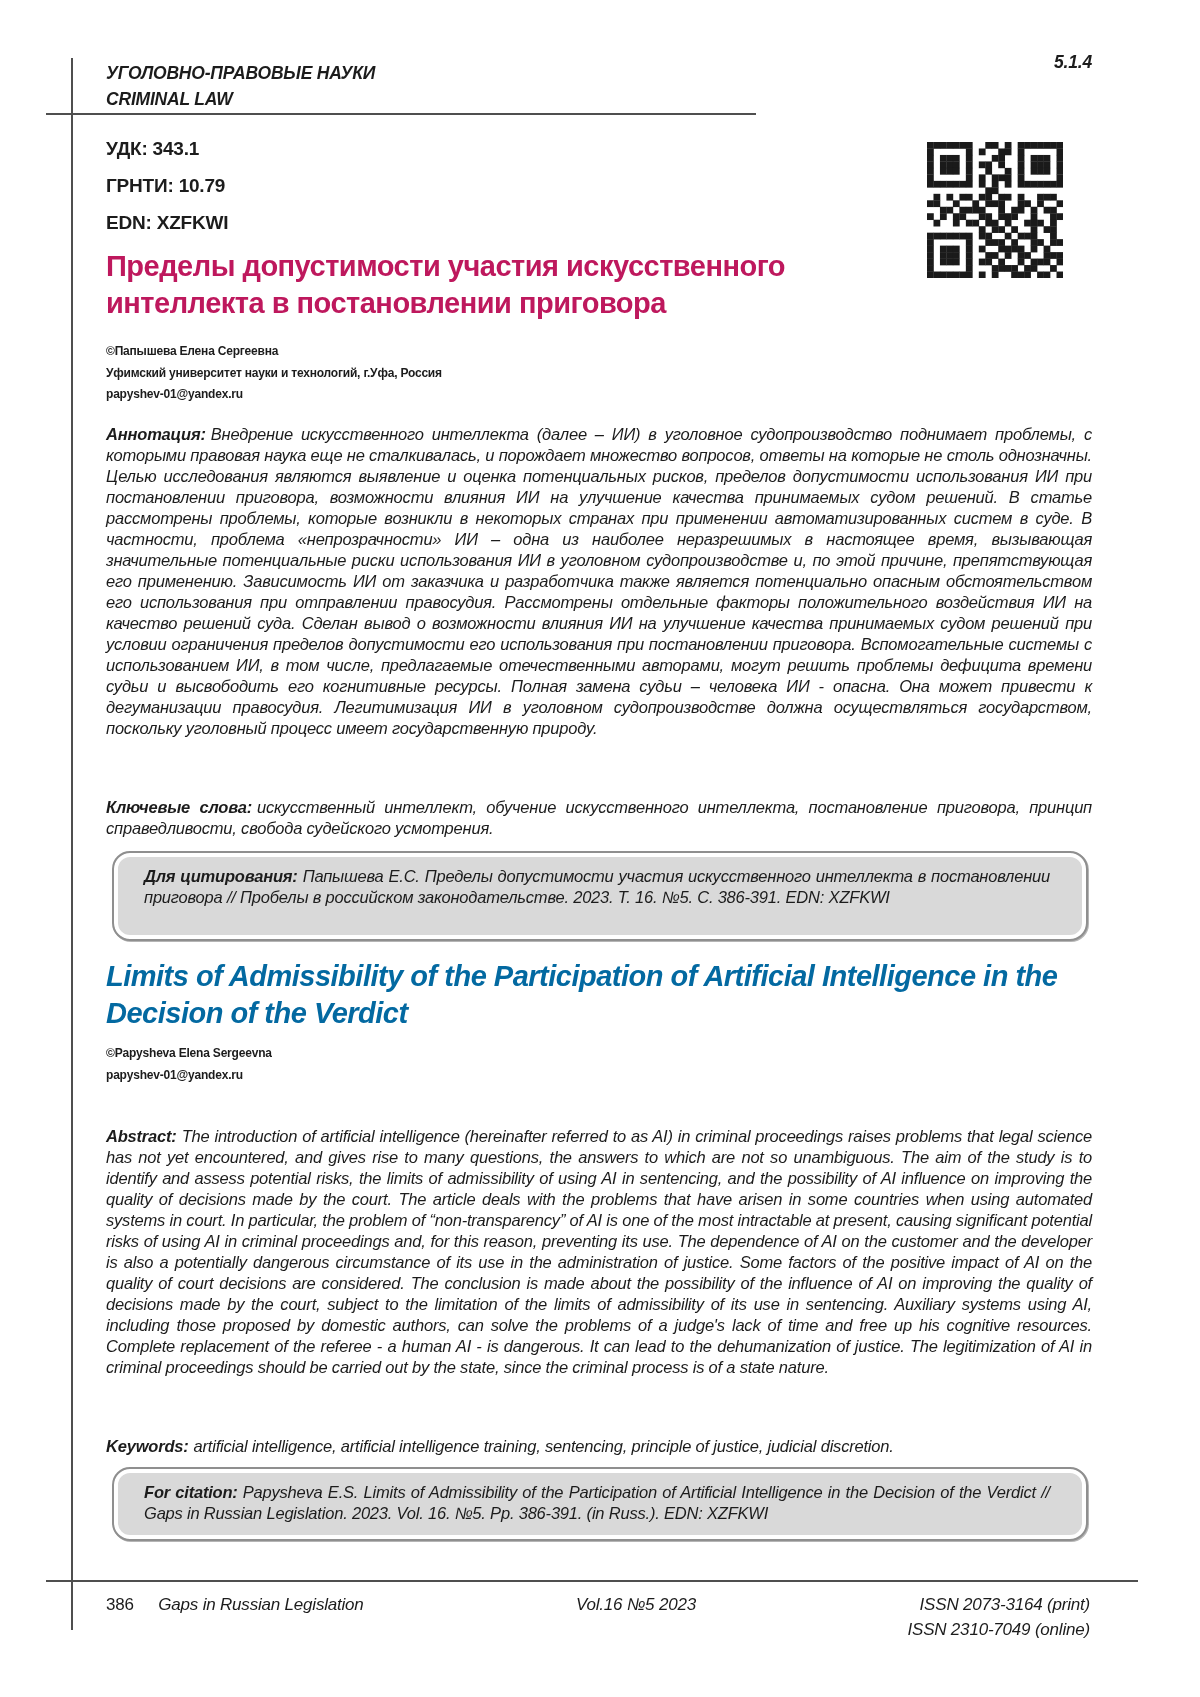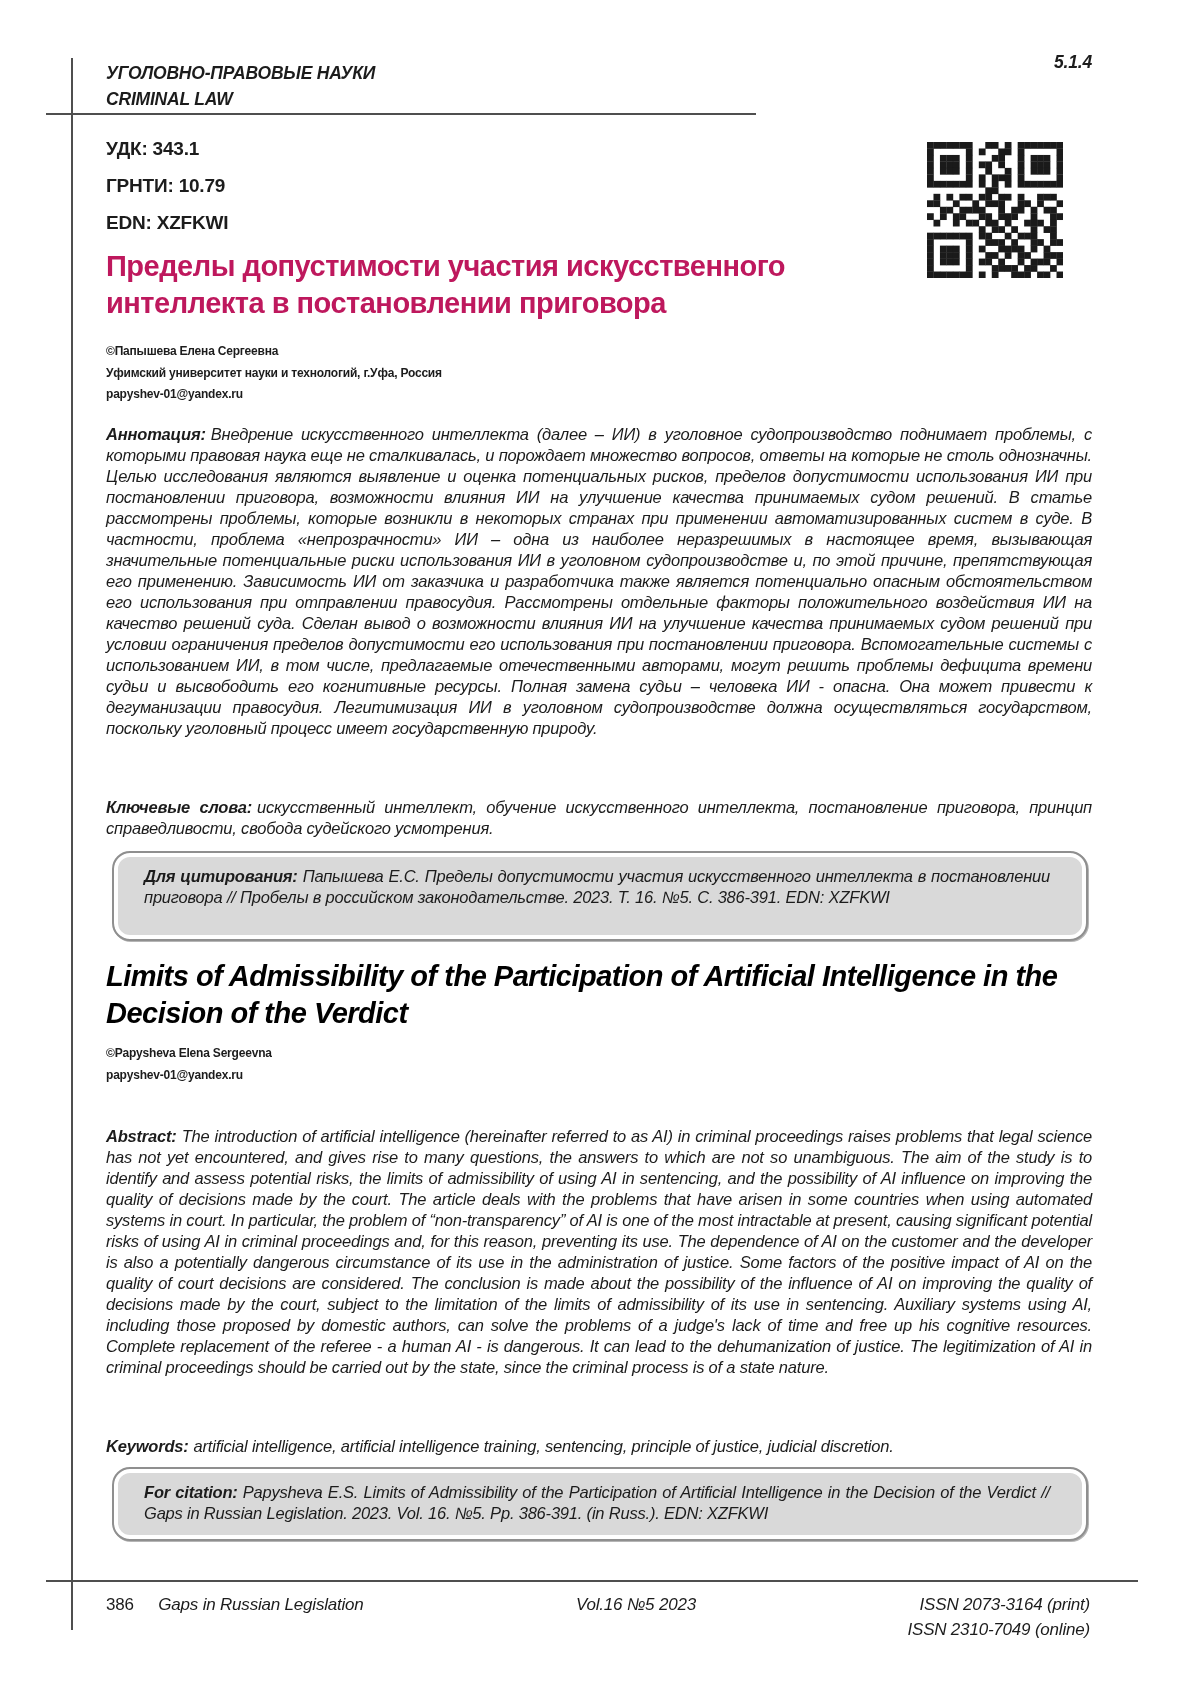--- a/index.html
+++ b/index.html
@@ -15,21 +15,21 @@
   .vrule{left:71px;top:58px;width:2px;height:1572px;background:var(--rule-color,#4f4f4f);}
   .hrule-top{left:46px;top:113px;width:710px;height:2px;background:var(--rule-color,#4f4f4f);}
   .hrule-bottom{left:46px;top:1580px;width:1092px;height:2px;background:var(--rule-color,#4f4f4f);}
   
   .section-head{left:106px;top:44px;font-size:17.5px;font-weight:bold;font-style:italic;line-height:26px;margin-top:16px;}
   .class-code{right:108px;top:52px;font-size:17.5px;font-weight:bold;font-style:italic;margin-left:12px;}
   .meta{left:106px;top:130px;font-size:19px;font-weight:bold;line-height:37px;}
   .qr{left:927px;top:142px;width:136px;height:136px;}
   
   .title-ru{left:106px;top:248px;width:780px;font-size:29px;font-weight:bold;line-height:37px;letter-spacing:-0.5px;color:#be185d;}
-  .title-en{left:106px;top:958px;width:1000px;font-size:29px;font-weight:bold;font-style:italic;line-height:37px;letter-spacing:-0.5px;color:#000000;}
+  .title-en{left:106px;top:958px;width:1000px;font-size:29px;font-weight:bold;font-style:italic;line-height:37px;letter-spacing:-0.5px;color:#0369a1;}
   
   .authors{font-size:12px;font-weight:bold;line-height:21.5px;}
   .authors-ru{left:106px;top:341px;}
   .authors-en{left:106px;top:1043px;}
   
   .para{width:986px;font-size:16.5px;font-style:italic;line-height:21px;text-align:justify;}
   .para .lbl{font-weight:bold;margin-right:5px;}
   .abstract-ru{left:106px;top:424px;}
   .keywords-ru{left:106px;top:797px;}
   .abstract-en{left:106px;top:1126px;}

